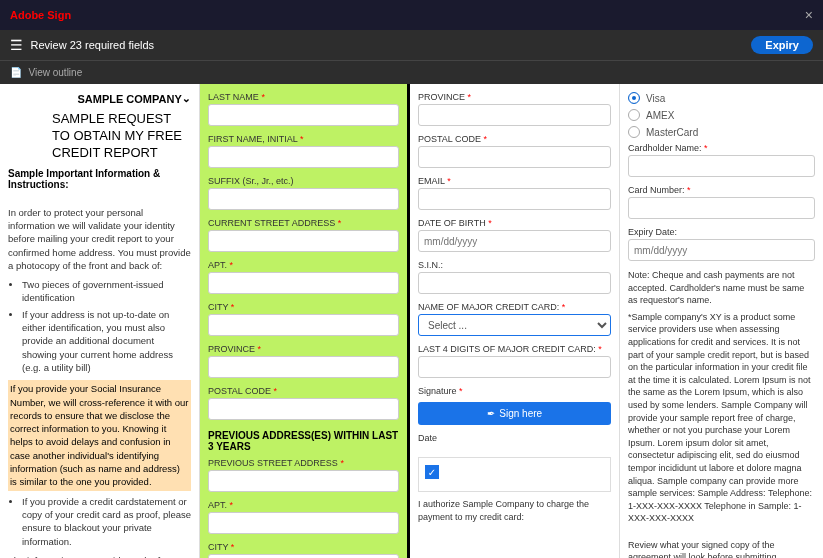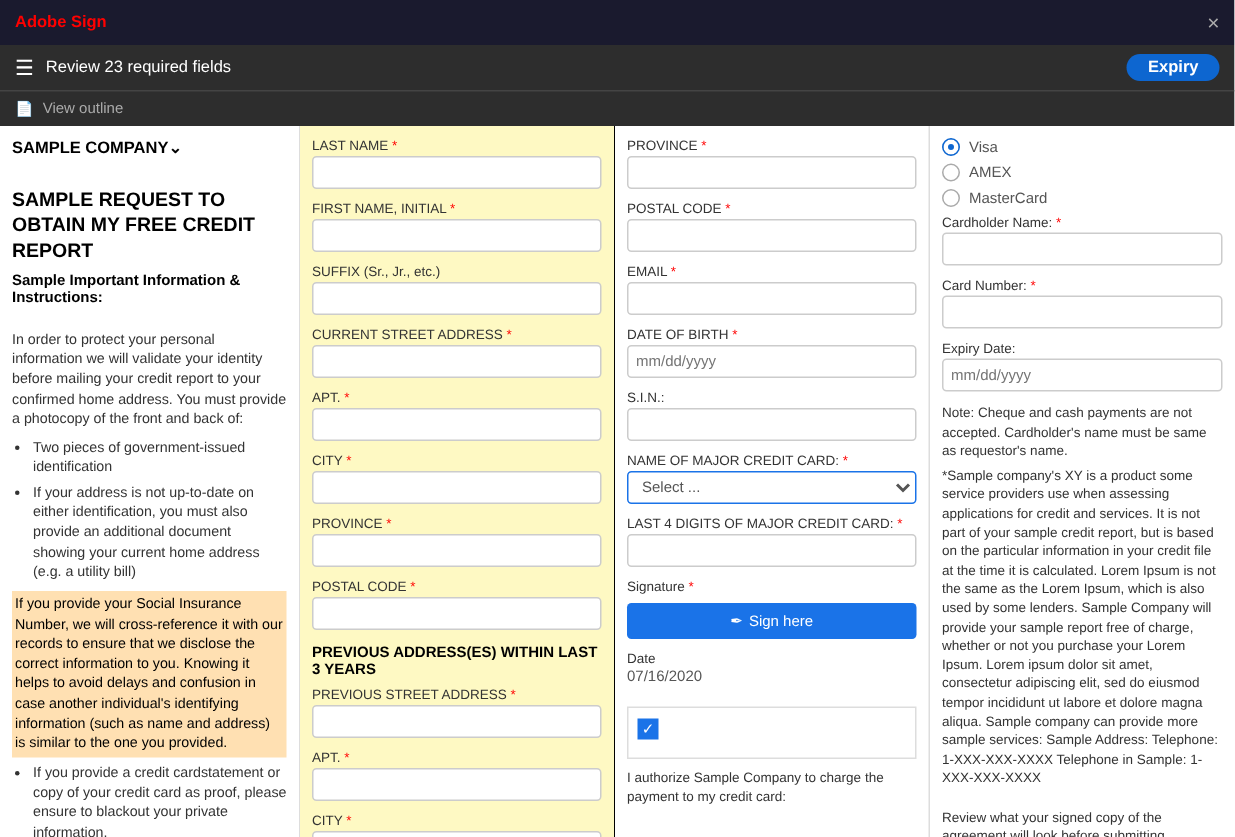--- a/index.html
+++ b/index.html
@@ -68,56 +68,57 @@
       width: 200px;
       background: white;
       overflow-y: auto;
       padding: 8px;
       flex-shrink: 0;
       border-right: 1px solid #ddd;
       font-size: 10px;
     }
     .company-header {
       display: flex;
-      justify-content: flex-start;
+      justify-content: flex-end;
       align-items: center;
       font-weight: bold;
       font-size: 11px;
-      margin-bottom: 20px;
+      margin-bottom: 6px;
     }
     .report-title {
-      font-weight: bold;
+      font-weight: normal;
       font-size: 13px;
       margin-bottom: 6px;
       line-height: 1.3;
+      margin-left: 44px;
     }
     .section-title {
       font-weight: bold;
       font-size: 10px;
       margin-bottom: 16px;
     }
     .left-panel p { font-size: 9.5px; line-height: 1.4; margin-bottom: 6px; color: #333; }
     .left-panel ul { padding-left: 14px; margin-bottom: 6px; }
     .left-panel li { font-size: 9.5px; line-height: 1.4; margin-bottom: 3px; color: #333; }
     .highlight-orange {
       background: #ffe0b2;
       font-size: 9.5px;
       padding: 2px;
       margin-bottom: 4px;
       line-height: 1.4;
     }
 
     
     .middle-panel {
       width: 210px;
-      background: #fef9c3;
+      background: #bef264;
       overflow-y: auto;
       padding: 8px;
       flex-shrink: 0;
-      border-right: 1px solid #000000;
+      border-right: 3px solid #000000;
     }
     .form-field { margin-bottom: 8px; }
     .form-label { font-size: 9px; color: #333; margin-bottom: 2px; display: block; }
     .form-label .required { color: red; }
     .form-input {
       width: 100%;
       border: 1px solid #ccc;
       border-radius: 3px;
       padding: 3px 5px;
       font-size: 10px;
@@ -358,21 +359,20 @@
     </div>
     <div class="form-field">
       <label class="form-label"><span>Signature</span> <span class="required">*</span></label>
       <button class="sign-btn">
         <span>✒</span>
         <span>Sign here</span>
       </button>
     </div>
     <div class="form-field">
       <label class="form-label">Date</label>
-      <div style="font-size:10px; color:#555;">07/16/2020</div>
     </div>
     <div style="height:6px;"></div>
     <div style="border:1px solid #ddd; padding:6px; margin-bottom:6px;">
       <div class="checkbox-row">
         <div class="checkbox-box">✓</div>
       </div>
     </div>
     <p class="note-text">I authorize Sample Company to charge the payment to my credit card:</p>
   </div>
 

